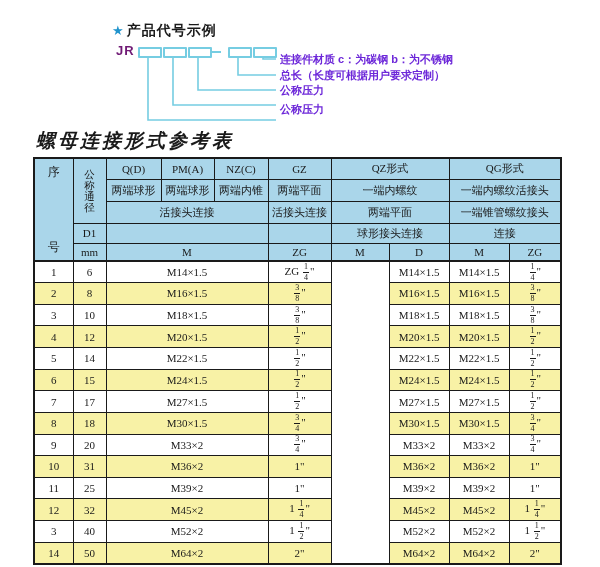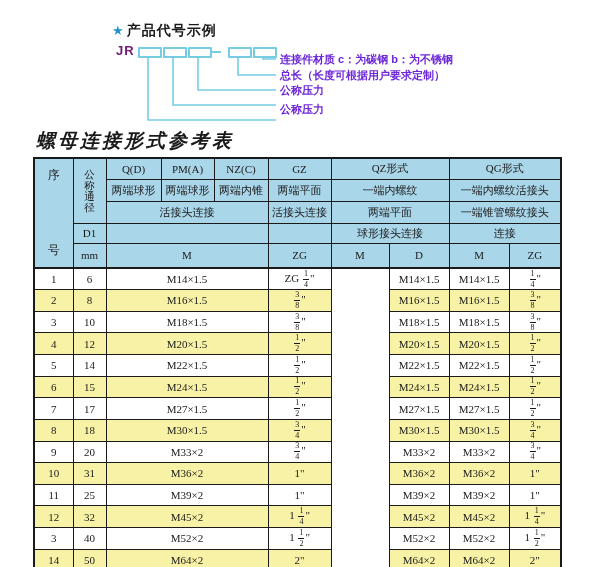--- a/index.html
+++ b/index.html
@@ -27,21 +27,21 @@
              letter-spacing:3px;font-family:"Liberation Serif","DejaVu Serif",serif;}
 
   
   table{border-collapse:collapse;margin-left:33px;table-layout:fixed;width:527px;
         font-size:11px;}
   th,td{border:1px solid #1a1a1a;text-align:center;vertical-align:middle;padding:0 1px;
         font-weight:normal;overflow:hidden;}
   table{border:2px solid #1a1a1a;}
   thead th{background:#aad6ea;}
   thead{border-bottom:2px solid #1a1a1a;}
-  .hr1{height:21px}.hr2{height:22px}.hr3{height:22px}.hr4{height:20px}.hr5{height:25px}
+  .hr1{height:21px}.hr2{height:22px}.hr3{height:22px}.hr4{height:20px}.hr5{height:18px}
   tbody tr{height:21.64px;}
   tbody tr.odd td{background:#f8f2a6;}
   tbody tr.even td{background:#ffffff;}
   tbody td.qzm{background:#ffffff;}
 
   .vert{display:flex;flex-direction:column;align-items:center;margin:0 auto;}
   .vseq{justify-content:space-between;height:92px;font-size:12px;}
   .vdn{justify-content:center;font-size:10.5px;line-height:11px;}
 
   .fr{display:inline-block;vertical-align:middle;text-align:center;line-height:1;

